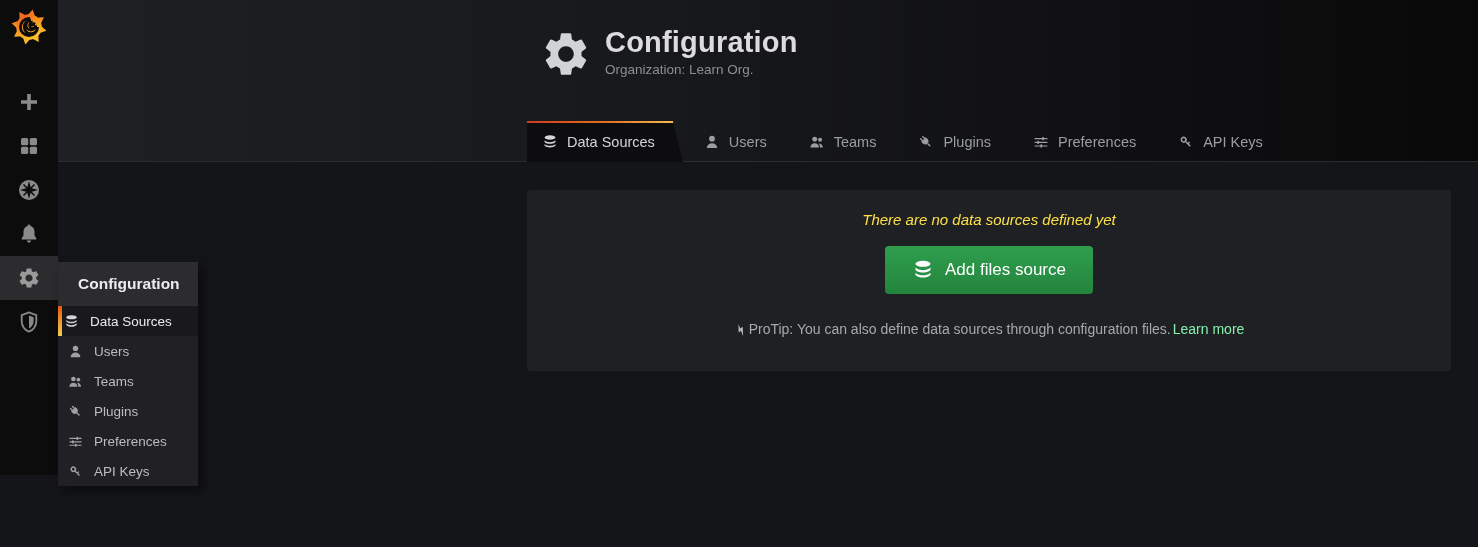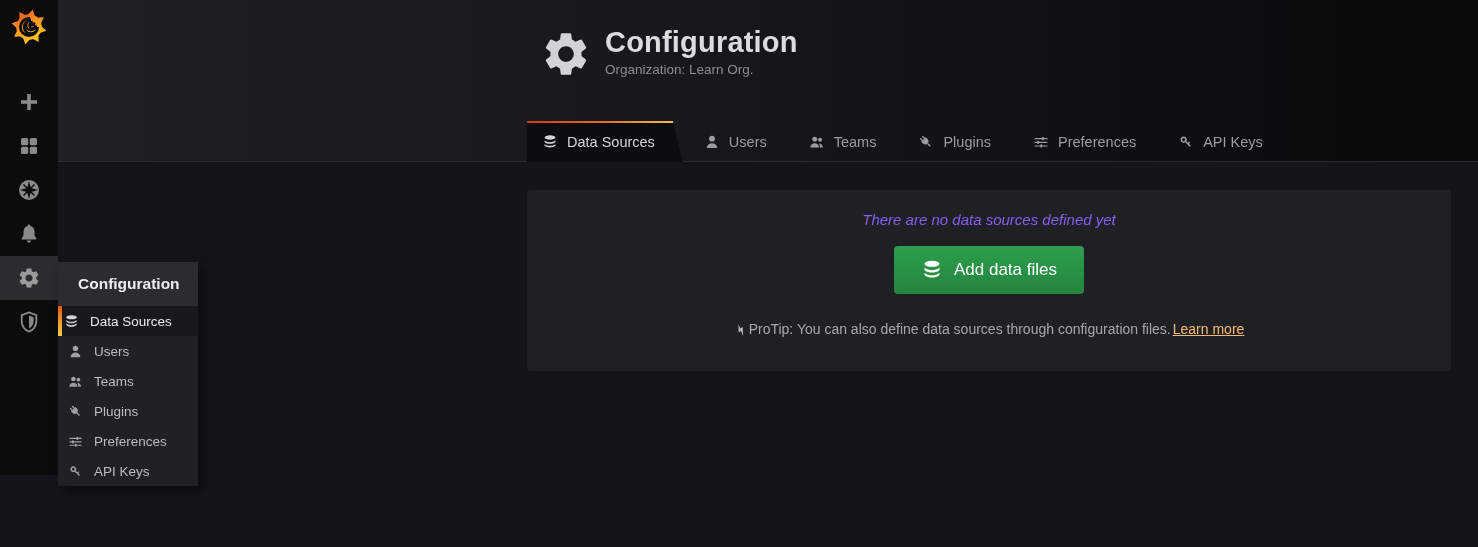--- a/index.html
+++ b/index.html
@@ -82,32 +82,32 @@
   .tab.active::before {
     content:""; position:absolute; left:0; right:0; top:0; height:2px;
     background:linear-gradient(90deg,#d03b1f 0%,#e26a1e 45%,#f8c255 100%);
   }
 
   
   .panel {
     position:absolute; left:527px; top:190px; width:924px; height:181px;
     background:#1e2024; border-radius:3px; text-align:center;
   }
-  .empty-msg { padding-top:21px; font-size:15px; font-style:italic; color:#8b5cf6; }
+  .empty-msg { padding-top:21px; font-size:15px; font-style:italic; color:#fde047; }
   .add-btn {
     margin-top:18px; display:inline-flex; align-items:center; gap:11px;
     height:48px; padding:0 27px; border:none; border-radius:4px;
     background:linear-gradient(180deg,#2f9e4e,#23843c);
     color:#ffffff; font-size:17px; font-weight:500; font-family:inherit; cursor:pointer;
   }
   .add-btn svg { width:22px; height:22px; }
   .protip { margin-top:27px; font-size:14px; color:#a7a8aa; display:flex; align-items:center; justify-content:center; }
   .protip .bolt { color:#b9babc; display:inline-flex; }
   .protip .bolt svg { width:15px; height:15px; }
-  .learn-more { color:#fdba74; text-decoration:underline; cursor:pointer; margin-left:2px; }
+  .learn-more { color:#86efac; cursor:pointer; margin-left:2px; }
 </style>
 </head>
 <body>
 
 <svg width="0" height="0" style="position:absolute">
   <defs>
     <linearGradient id="glogo" x1="0" y1="0" x2="0.6" y2="1">
       <stop offset="0" stop-color="#ee4b1e"></stop>
       <stop offset="0.5" stop-color="#f79520"></stop>
       <stop offset="1" stop-color="#fcc22b"></stop>
@@ -269,21 +269,21 @@
       </div>
     </div>
   </div>
 
   <div class="panel">
     <div class="empty-msg">There are no data sources defined yet</div>
     <button class="add-btn">
       <svg viewBox="0 0 24 24">
           <use href="#i-db"></use>
         </svg>
-      <span>Add data files</span>
+      <span>Add files source</span>
     </button>
     <div class="protip">
       <span class="bolt">
           <svg viewBox="0 0 24 24">
             <use href="#i-bolt"></use>
           </svg>
         </span>
       <span>ProTip: You can also define data sources through configuration files.</span>
       <span class="learn-more">Learn more</span>
     </div>

